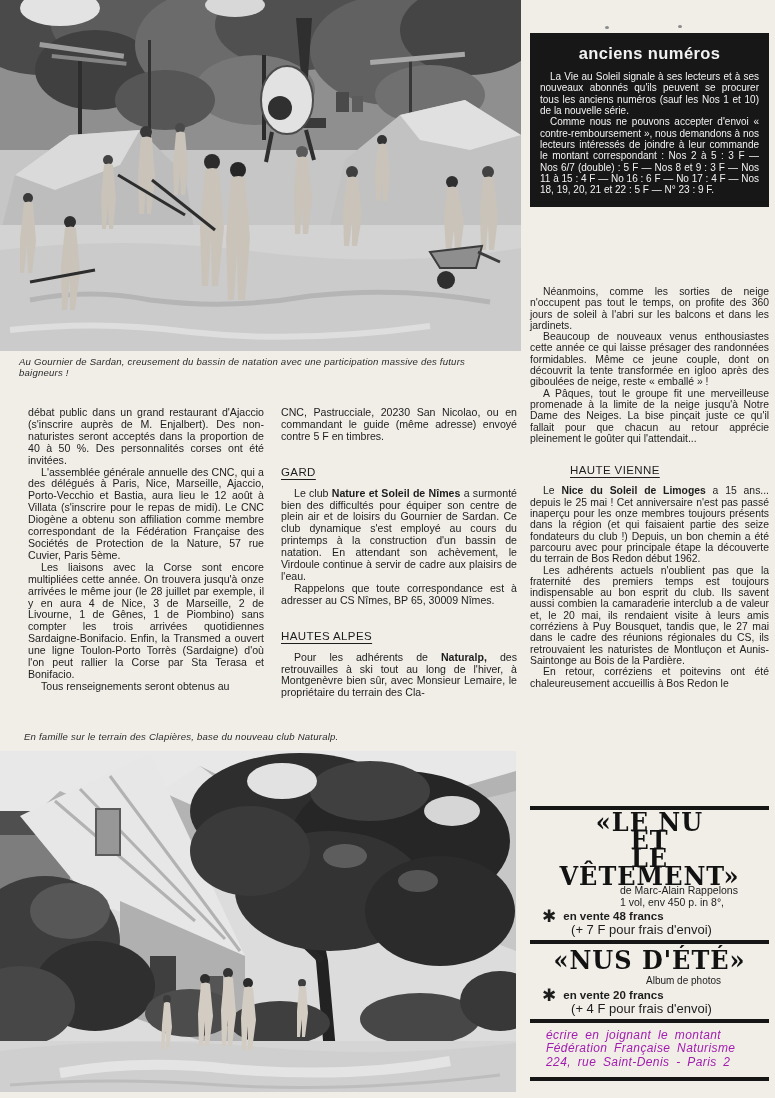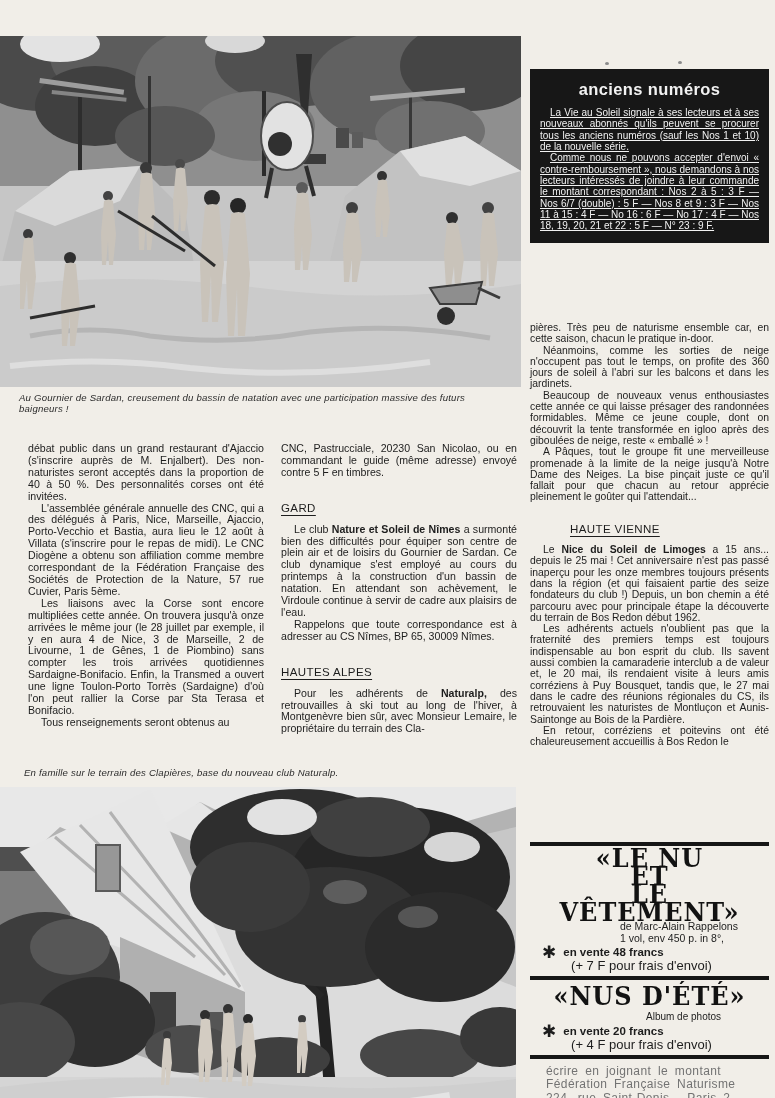--- a/index.html
+++ b/index.html
@@ -3,21 +3,21 @@
 <meta charset="utf-8">
 <style>
   html,body{margin:0;padding:0;}
   body{
     width:775px;height:1098px;position:relative;overflow:hidden;
     background:#f1eee8;
     font-family:"Liberation Sans",sans-serif;
     color:#1d1d1d;
     -webkit-font-smoothing:antialiased;
   }
-  .abs{position:absolute;margin-top:36px;}
+  .abs{position:absolute;}
 
   
   .photo{background:#cfcfcf;overflow:hidden;}
   .photo svg{display:block;}
   #photo-top{left:0;top:0;width:521px;height:351px;}
   #photo-bottom{left:0;top:751px;width:516px;height:341px;}
 
   .caption{
     font-style:italic;font-size:9.6px;line-height:11.3px;color:#2a2a2a;
     letter-spacing:.2px;
@@ -39,21 +39,21 @@
   
   #back-box{
     left:530px;top:33px;width:239px;box-sizing:border-box;
     background:#171717;color:#f2f2f2;
     padding:11px 10px 11px 10px;
   }
   #back-box .box-title{
     margin:0 0 8px 0;text-align:center;font-size:16.5px;font-weight:bold;
     letter-spacing:.4px;
   }
-  #back-box .col{font-size:10px;line-height:11.35px;text-decoration:underline;}
+  #back-box .col{font-size:10px;line-height:11.35px;}
   #back-box .para{text-indent:10px;}
 
   #right-text{left:530px;top:286px;width:239px;font-size:10.4px;line-height:11.3px;}
   #right-text .section-heading{margin:21px 0 9px 0;padding-left:40px;}
 
   
   #ads{left:530px;top:806px;width:239px;}
   .rule{height:4px;background:#161616;}
   .stencil{
     text-align:center;font-family:"DejaVu Serif","Liberation Serif",serif;
@@ -62,22 +62,22 @@
     margin:5px 0 2px 0;transform:scaleY(1.05);
   }
   .stencil.single{line-height:24px;margin:5px 0 2px 0;}
   .ad-credits{margin-left:90px;font-size:10.5px;line-height:11.5px;}
   .ad-price{display:flex;align-items:center;gap:7px;padding-left:12px;
     font-weight:bold;font-size:11.5px;line-height:13px;margin-top:2px;}
   .ad-price .star{font-size:17px;font-weight:400;line-height:13px;}
   .ad-postage{text-align:center;padding-right:16px;font-size:13px;line-height:12px;margin:1px 0 4px 0;}
   .ad-subtitle{margin-left:116px;font-size:10px;line-height:11.5px;margin-top:2px;}
   #order-box{
-    padding:6px 4px 8px 16px;font-size:12px;line-height:13.5px;
-    letter-spacing:.4px;word-spacing:3px;color:#737373;
+    padding:6px 4px 8px 16px;font-style:italic;font-size:12px;line-height:13.5px;
+    letter-spacing:.4px;word-spacing:3px;color:#a21caf;
   }
 
   
   .speck{background:#8a8a8a;border-radius:50%;}
   #speck-1{left:605px;top:26px;width:4px;height:3px;}
   #speck-2{left:678px;top:25px;width:4px;height:3px;}
 </style>
 </head>
 <body>
 
@@ -308,21 +308,20 @@
 
 <aside id="back-box" class="abs">
   <h2 class="box-title">anciens numéros</h2>
   <div class="col">
       <p class="para">La Vie au Soleil signale à ses lecteurs et à ses nouveaux abonnés qu'ils peuvent se procurer tous les anciens numéros (sauf les Nos 1 et 10) de la nouvelle série.</p>
       <p class="para">Comme nous ne pouvons accepter d'envoi « contre-remboursement », nous demandons à nos lecteurs intéressés de joindre à leur commande le montant correspondant : Nos 2 à 5 : 3 F — Nos 6/7 (double) : 5 F — Nos 8 et 9 : 3 F — Nos 11 à 15 : 4 F — No 16 : 6 F — No 17 : 4 F — Nos 18, 19, 20, 21 et 22 : 5 F — N° 23 : 9 F.</p>
     </div>
 </aside>
 
 <div id="right-text" class="abs col">
-    <p class="para noindent">pières. Très peu de naturisme ensemble car, en cette saison, chacun le pratique in-door.</p>
     <p class="para">Néanmoins, comme les sorties de neige n'occupent pas tout le temps, on profite des 360 jours de soleil à l'abri sur les balcons et dans les jardinets.</p>
     <p class="para">Beaucoup de nouveaux venus enthousiastes cette année ce qui laisse présager des randonnées formidables. Même ce jeune couple, dont on découvrit la tente transformée en igloo après des giboulées de neige, reste « emballé » !</p>
     <p class="para">A Pâques, tout le groupe fit une merveilleuse promenade à la limite de la neige jusqu'à Notre Dame des Neiges. La bise pinçait juste ce qu'il fallait pour que chacun au retour apprécie pleinement le goûter qui l'attendait...</p>
     <h3 class="section-heading">HAUTE VIENNE</h3>
     <p class="para">Le <b>Nice du Soleil de Limoges</b> a 15 ans... depuis le 25 mai ! Cet anniversaire n'est pas passé inaperçu pour les onze membres toujours présents dans la région (et qui faisaient partie des seize fondateurs du club !) Depuis, un bon chemin a été parcouru avec pour principale étape la découverte du terrain de Bos Redon début 1962.</p>
     <p class="para">Les adhérents actuels n'oublient pas que la fraternité des premiers temps est toujours indispensable au bon esprit du club. Ils savent aussi combien la camaraderie interclub a de valeur et, le 20 mai, ils rendaient visite à leurs amis corréziens à Puy Bousquet, tandis que, le 27 mai dans le cadre des réunions régionales du CS, ils retrouvaient les naturistes de Montluçon et Aunis-Saintonge au Bois de la Pardière.</p>
     <p class="para">En retour, corréziens et poitevins ont été chaleureusement accueillis à Bos Redon le</p>
   </div>
 
 <div id="ads" class="abs">

